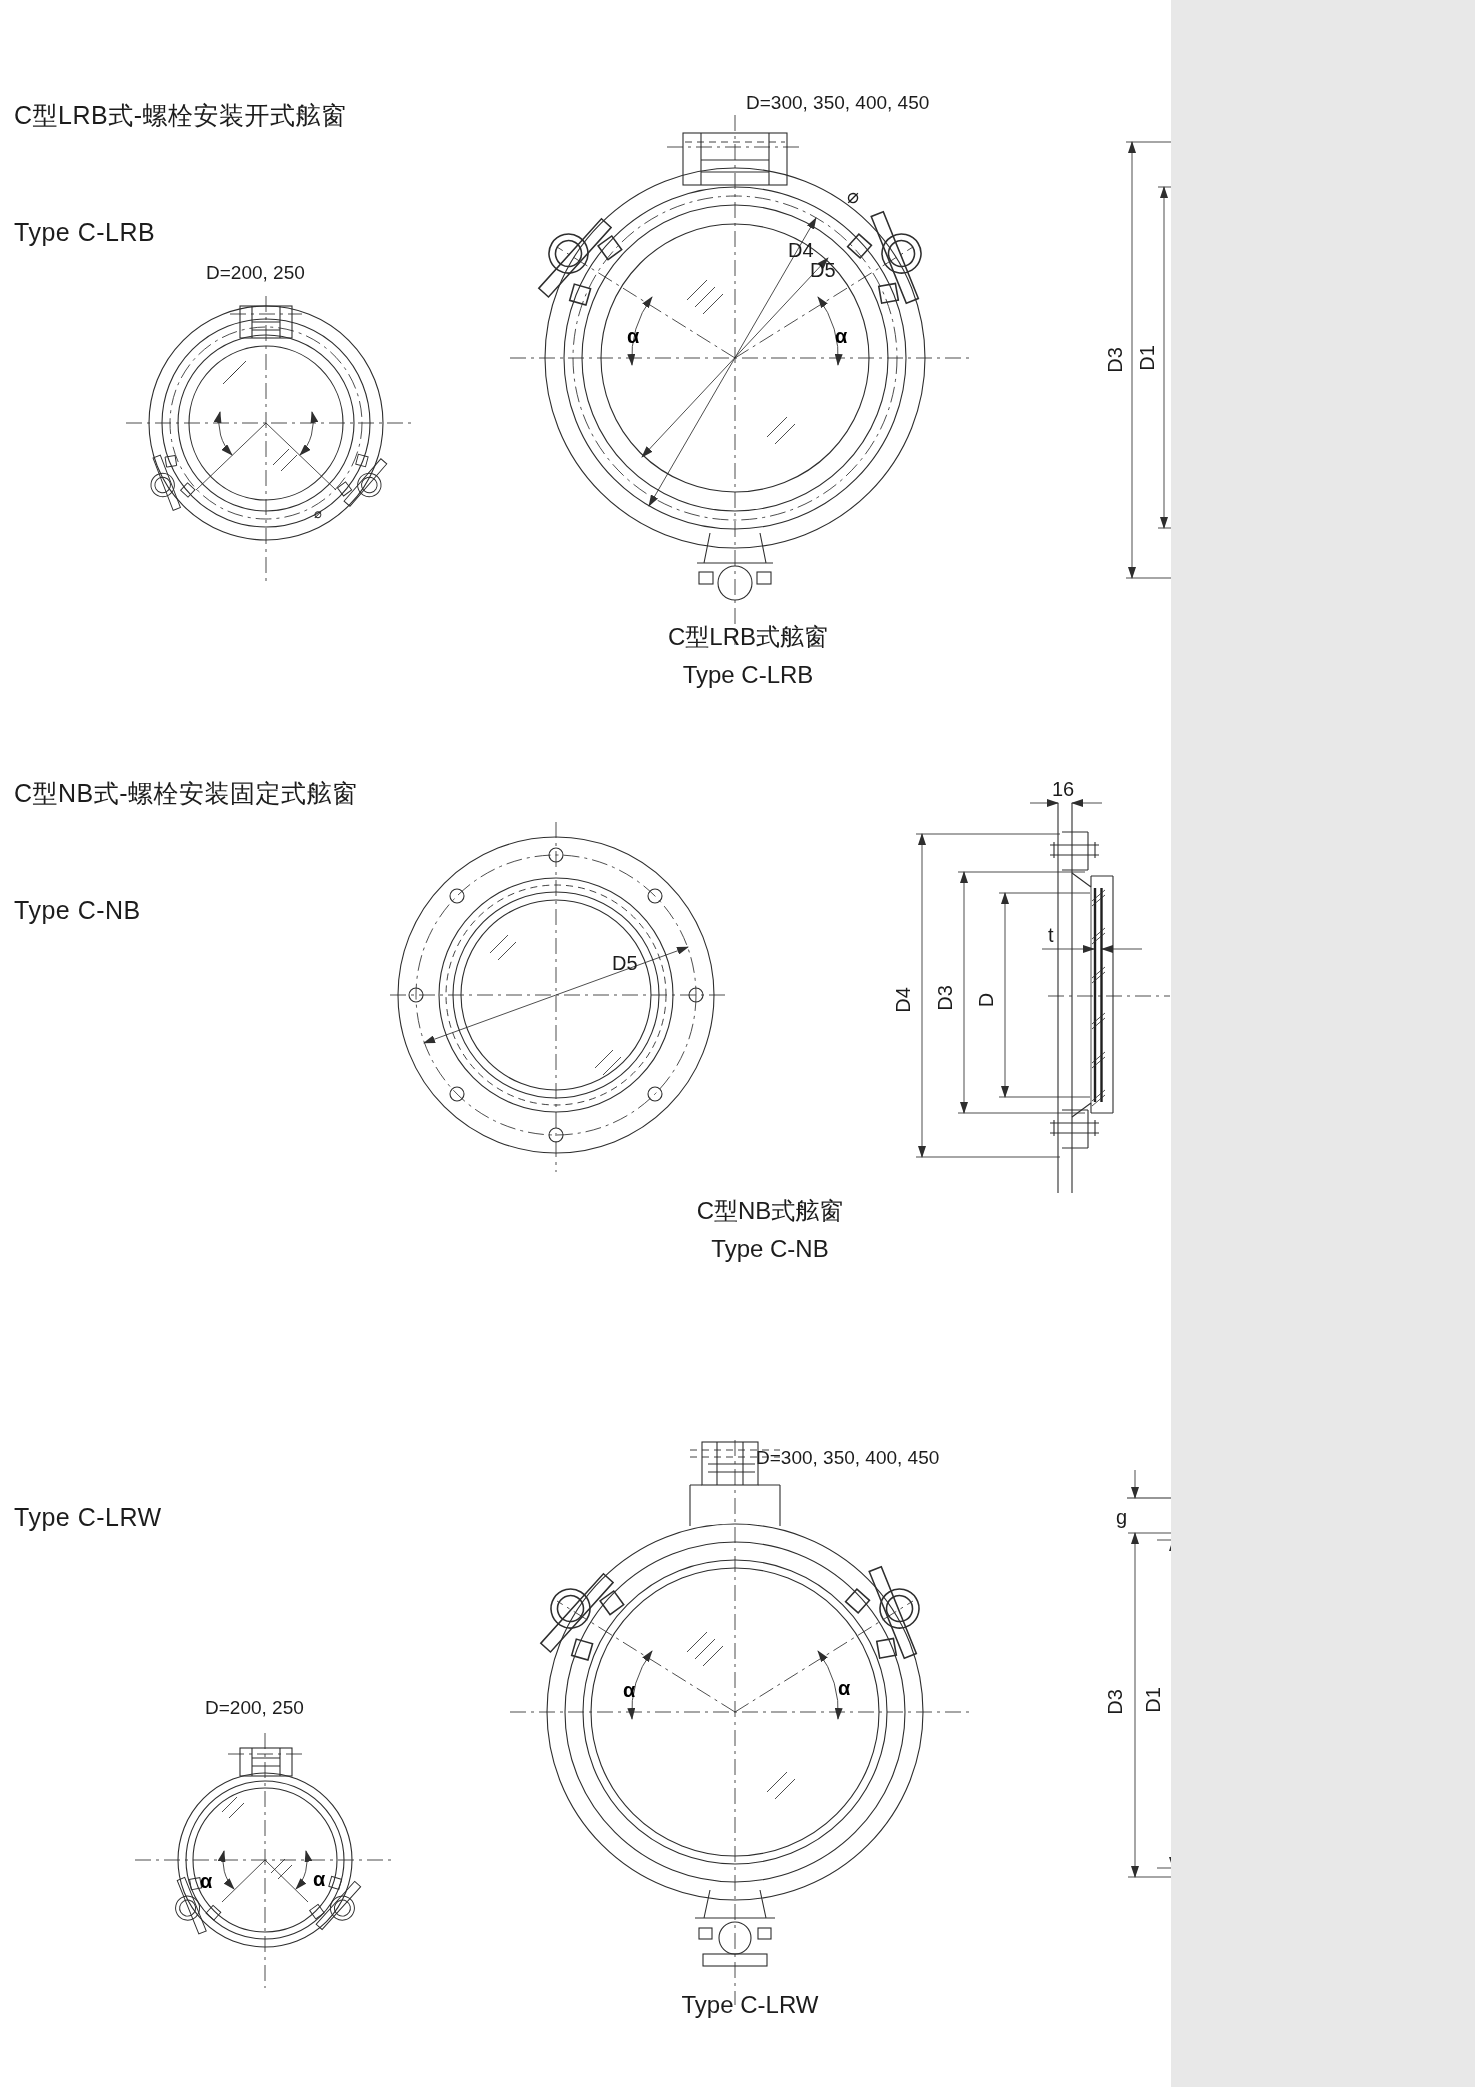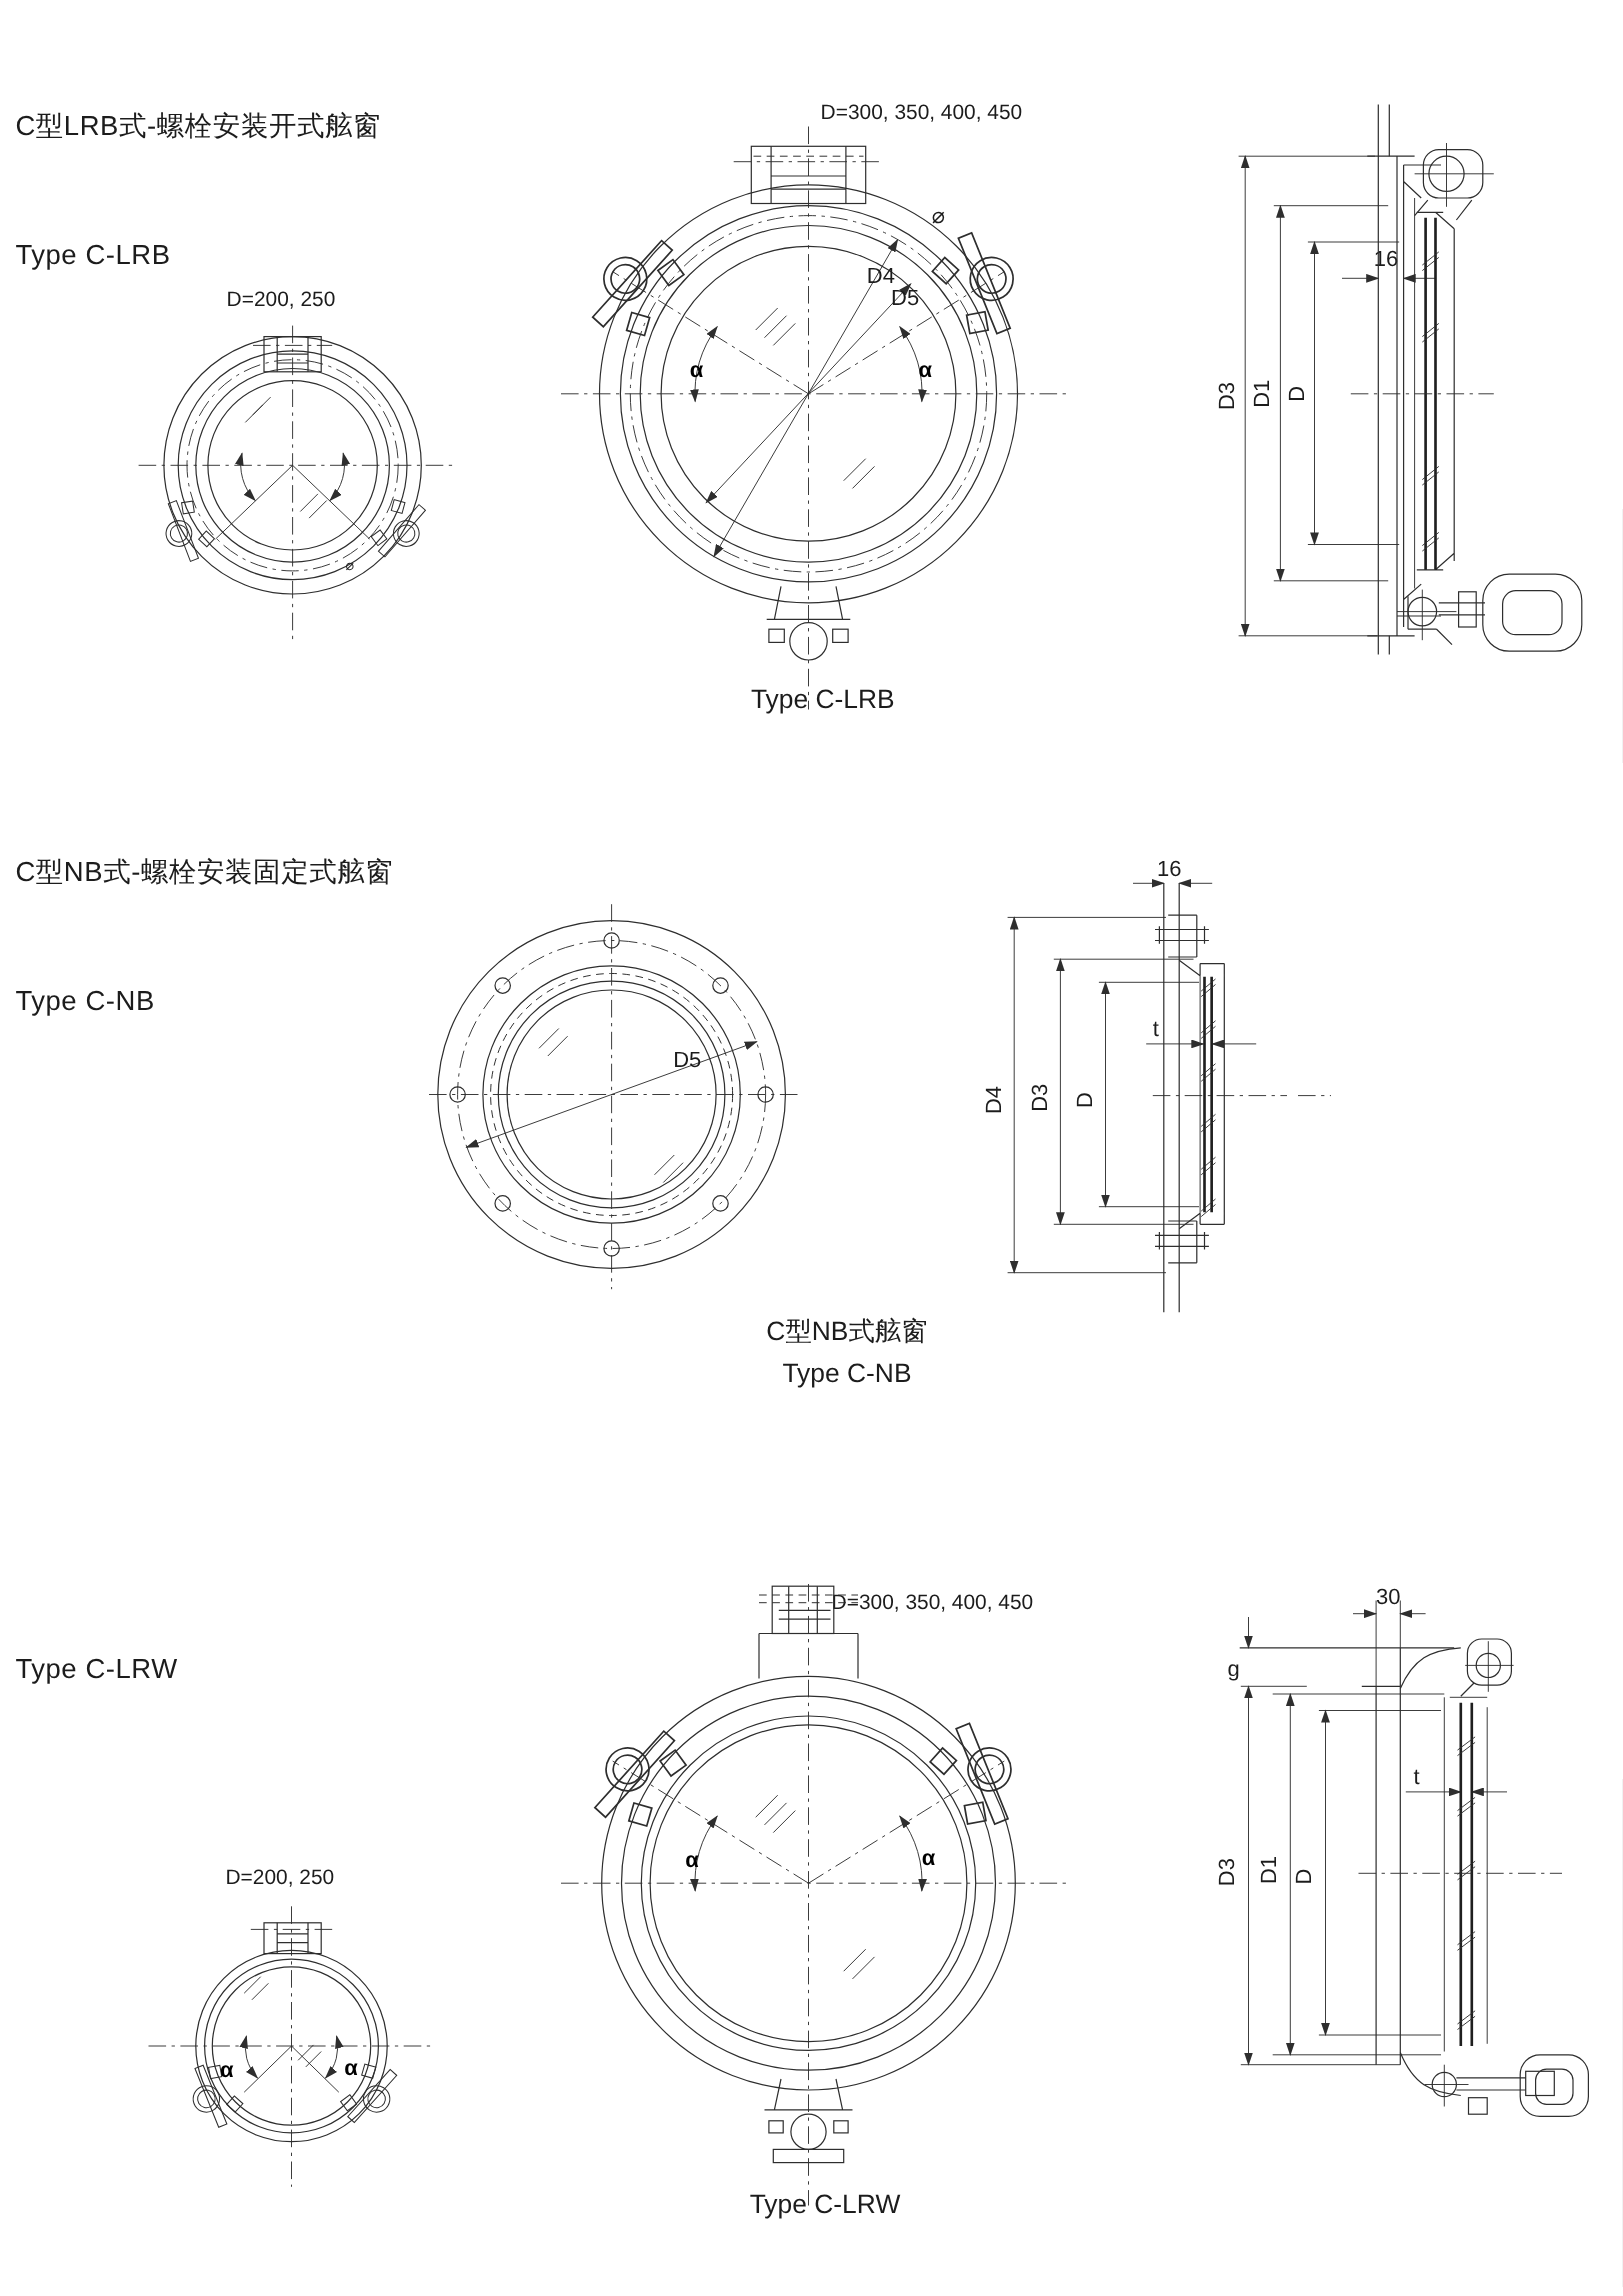--- a/index.html
+++ b/index.html
@@ -1,16 +1,16 @@
 <!DOCTYPE html>
 <html><head>
 <meta charset="utf-8">
 <style>
   html,body{margin:0;padding:0;background:#e8e8e8;}
-  .sheet{position:relative;width:1475px;height:2087px;background:#ffffff;
+  .sheet{position:relative;width:1171px;height:2087px;background:#ffffff;
          font-family:"Liberation Sans",sans-serif;color:#1c1c1c;overflow:hidden;}
   .title{position:absolute;font-size:25px;line-height:39px;font-weight:400;letter-spacing:.5px;white-space:pre;}
   .caption{position:absolute;font-size:24px;line-height:38px;text-align:center;width:340px;}
   .dlabel{position:absolute;font-size:19px;white-space:pre;}
   svg.fig{position:absolute;overflow:visible;}
   .s{stroke:#2e2e2e;stroke-width:1.1;fill:none;}
   .thin{stroke:#2e2e2e;stroke-width:.85;fill:none;}
   .cl{stroke:#2e2e2e;stroke-width:.85;fill:none;stroke-dasharray:16 5 3 5;}
   .dsh{stroke:#2e2e2e;stroke-width:.9;fill:none;stroke-dasharray:7 5;}
   .glass{stroke:#1f1f1f;stroke-width:2.4;fill:none;}
@@ -146,20 +146,21 @@
       <path d="M180,452 V482 M180,482 H206 M206,482 L220,496"></path>
       <path d="M208,458 H250 M208,469 H250"></path>
       <rect x="226" y="448" width="16" height="32"></rect>
       <rect x="248" y="432" width="90" height="70" rx="24"></rect>
       <rect x="266" y="447" width="54" height="40" rx="12"></rect>
     </g>
     <path class="cl" d="M128,268 H258"></path>
   </svg>
 
   <div class="caption" style="left:578px;top:618px">
+    <div>C型LRB式舷窗</div>
     <div>Type C-LRB</div>
   </div>
 
   <div class="title" style="left:14px;top:696px">
     <div>C型NB式-螺栓安装固定式舷窗</div>
     <div>Type C-NB</div>
   </div>
 
   <svg class="fig" style="left:390px;top:820px" width="340" height="356" viewBox="0 0 340 356">
     <path class="cl" d="M0,175 H336 M166,2 V352"></path>

